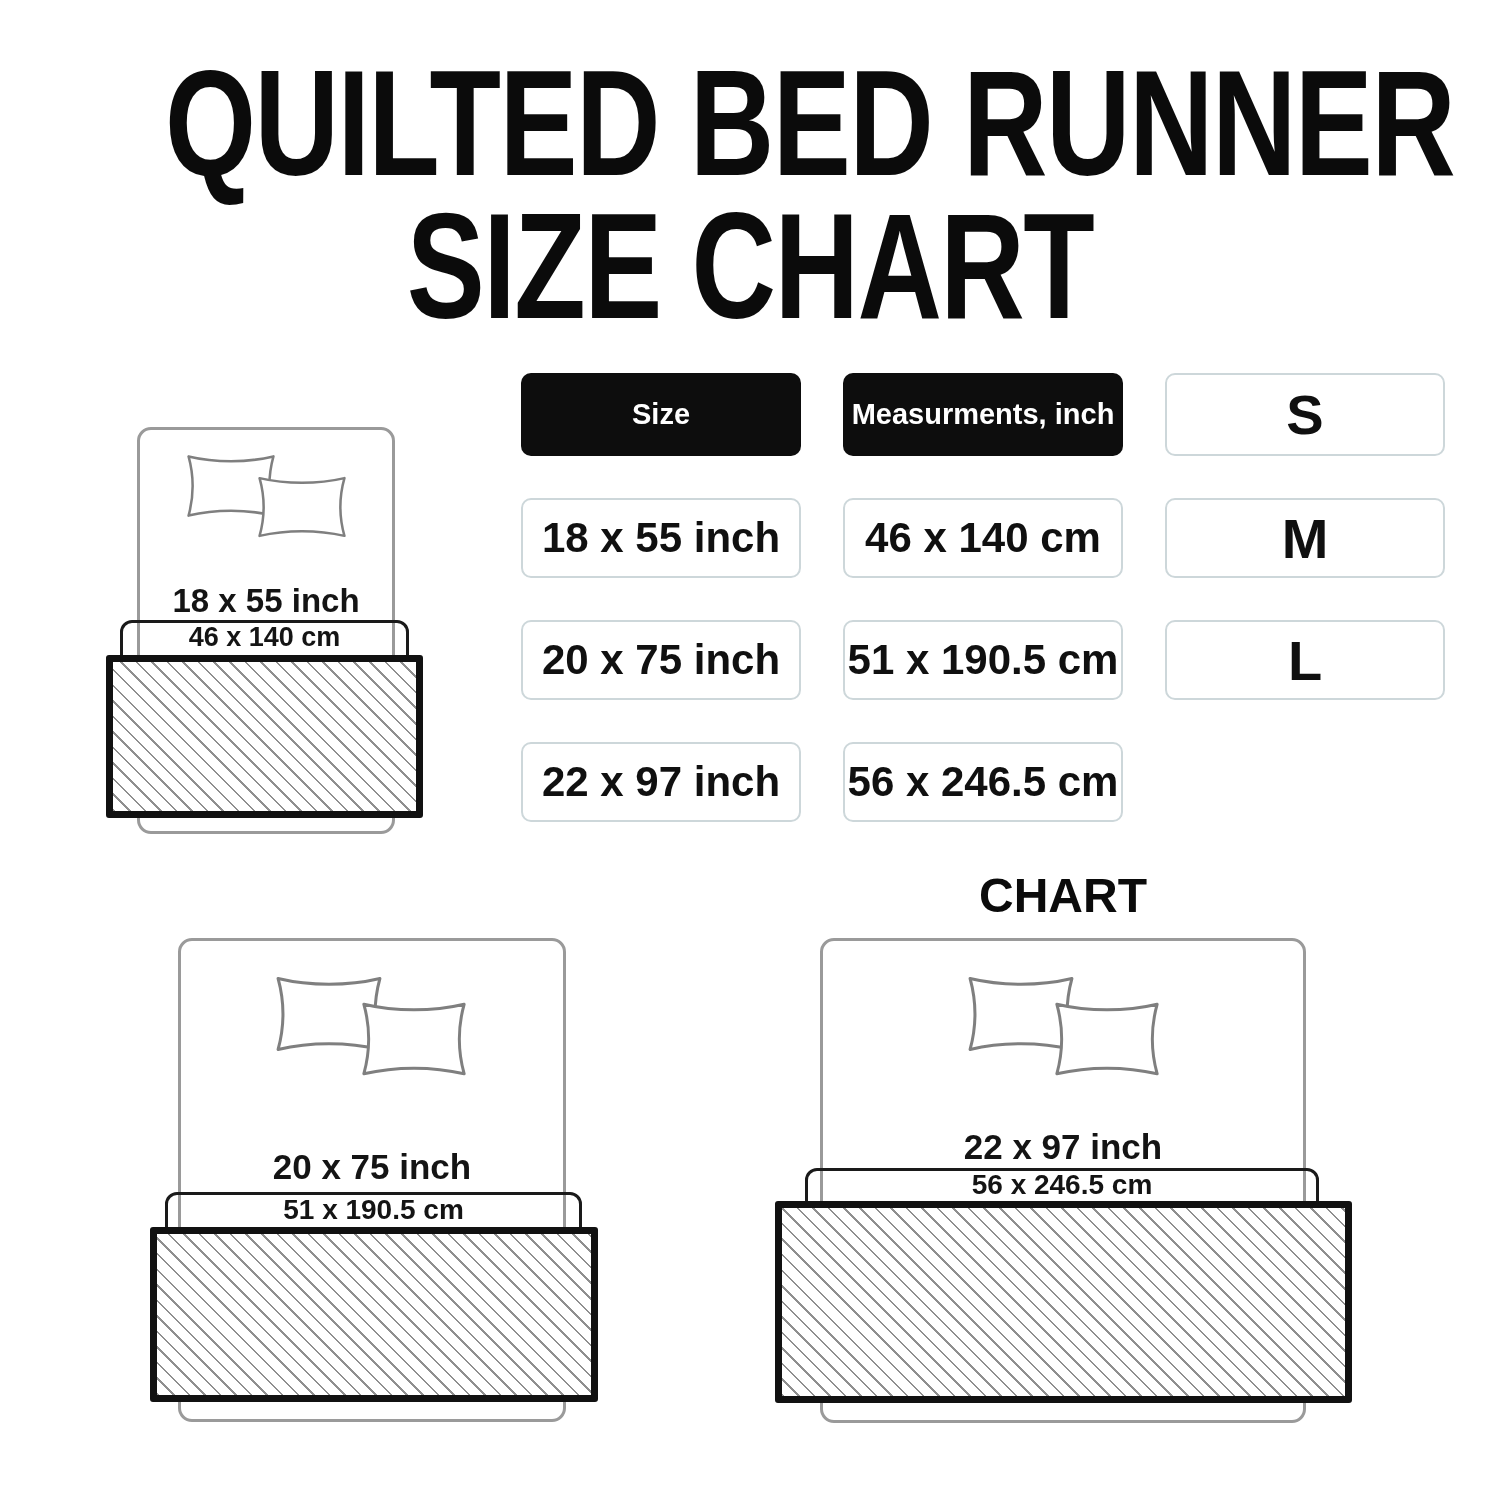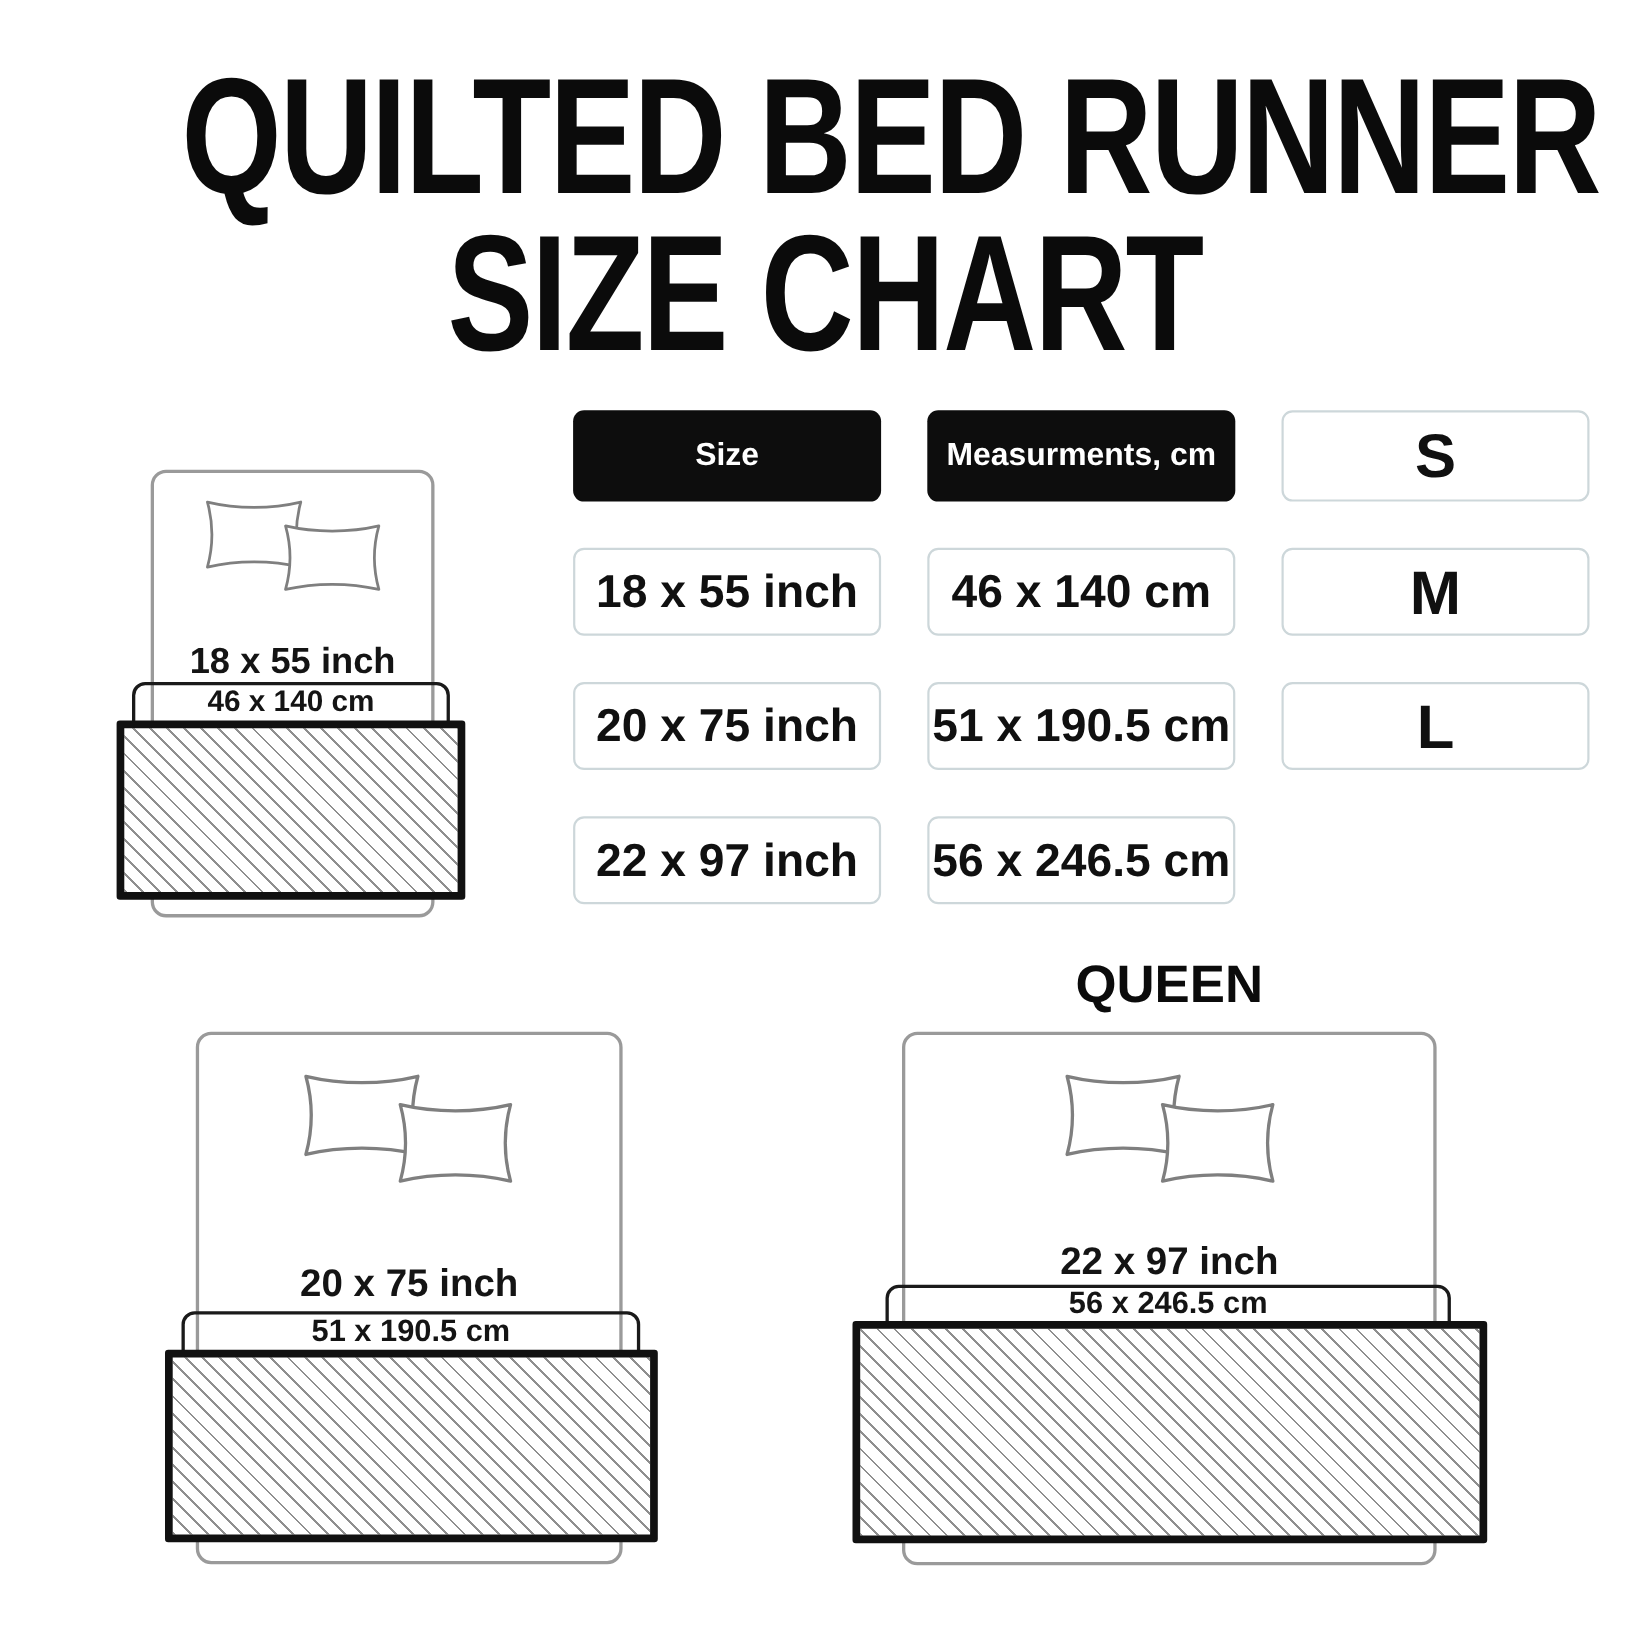--- a/index.html
+++ b/index.html
@@ -114,21 +114,21 @@
 
 <div class="canvas">
 
   <header class="title">
     <span class="title-line">QUILTED BED RUNNER</span>
     <span class="title-line">SIZE CHART</span>
   </header>
 
   <section class="size-table">
     <div class="th">Size</div>
-    <div class="th">Measurments, cm</div>
+    <div class="th">Measurments, inch</div>
 
     <div class="td td-size">S</div>
     <div class="td td-measure">18 x 55 inch</div>
     <div class="td td-measure">46 x 140 cm</div>
 
     <div class="td td-size">M</div>
     <div class="td td-measure">20 x 75 inch</div>
     <div class="td td-measure">51 x 190.5 cm</div>
 
     <div class="td td-size">L</div>
@@ -158,21 +158,21 @@
     <svg class="pillow" id="pf-queen" viewBox="0 0 140 100" preserveAspectRatio="none">
         <use href="#pillow-shape" width="140" height="100"></use>
       </svg>
     <div class="dim dim-inch-lg" id="inch-queen">20 x 75 inch</div>
     <div class="bracket" id="bracket-queen"></div>
     <div class="dim dim-cm-lg" id="cm-queen">51 x 190.5 cm</div>
     <div class="runner" id="runner-queen"></div>
   </section>
 
   <section class="diagram">
-    <div class="diagram-label" id="lbl-king">QUEEN</div>
+    <div class="diagram-label" id="lbl-king">CHART</div>
     <div class="bed" id="bed-king"></div>
     <svg class="pillow" id="pb-king" viewBox="0 0 140 100" preserveAspectRatio="none">
         <use href="#pillow-shape" width="140" height="100"></use>
       </svg>
     <svg class="pillow" id="pf-king" viewBox="0 0 140 100" preserveAspectRatio="none">
         <use href="#pillow-shape" width="140" height="100"></use>
       </svg>
     <div class="dim dim-inch-lg" id="inch-king">22 x 97 inch</div>
     <div class="bracket" id="bracket-king"></div>
     <div class="dim dim-cm-lg" id="cm-king">56 x 246.5 cm</div>

